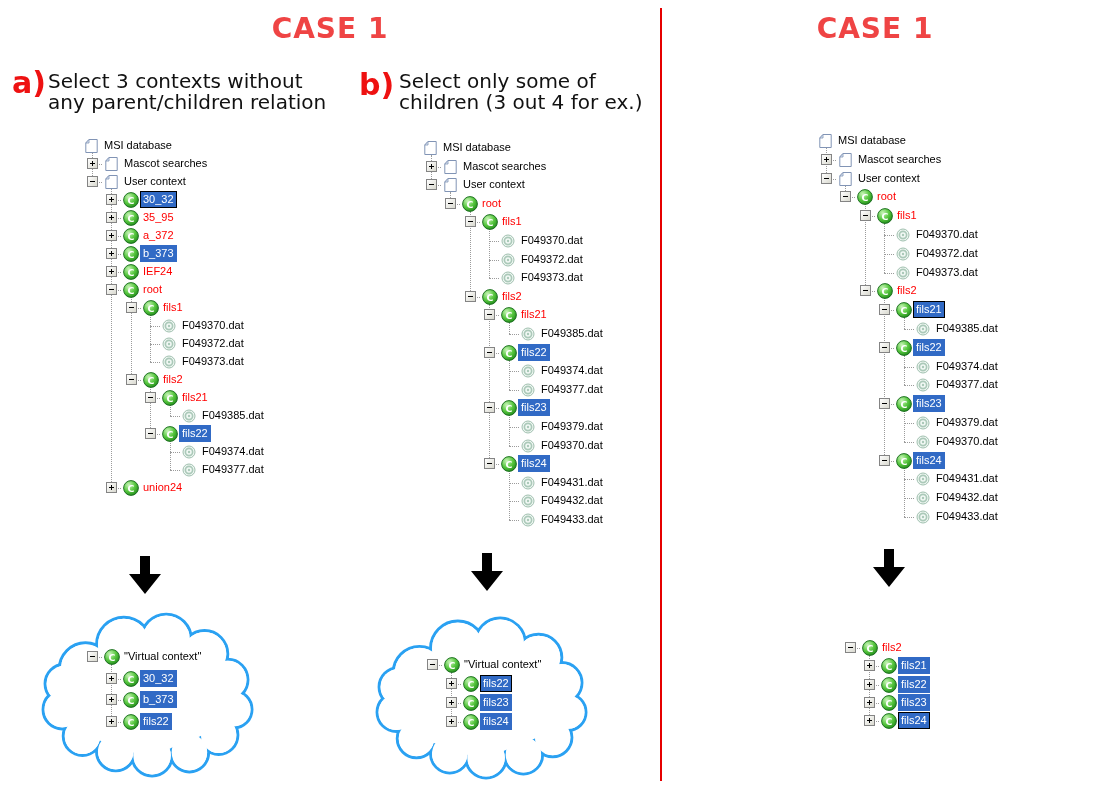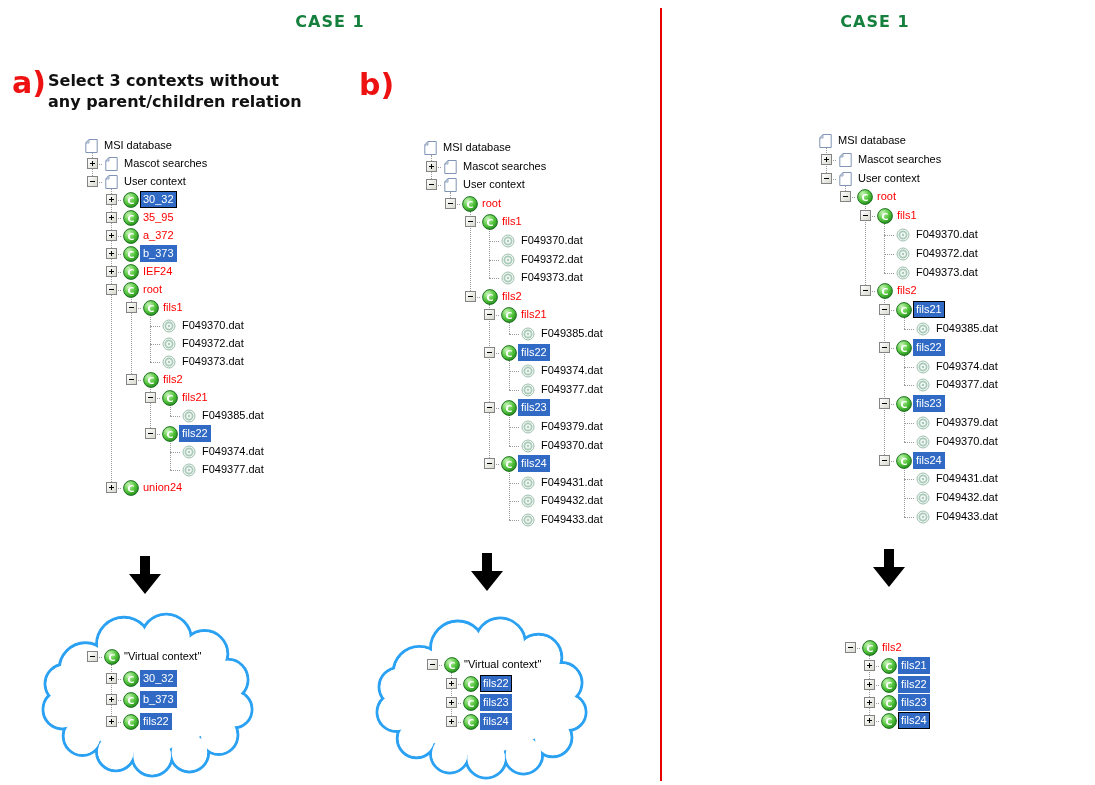--- a/index.html
+++ b/index.html
@@ -1,24 +1,24 @@
 <!DOCTYPE html>
 <html><head>
 <meta charset="utf-8">
 <style>
   html,body{margin:0;padding:0;background:#fff;}
   #page{position:relative;width:1095px;height:785px;background:#fff;overflow:hidden;
         font-family:"Liberation Sans",sans-serif;}
   #deco-layer,#tree-layer{position:absolute;left:0;top:0;width:100%;height:100%;}
   .title{position:absolute;top:12px;text-align:center;font-family:"DejaVu Sans",sans-serif;
-         font-weight:bold;font-size:16px;letter-spacing:1px;color:#15803d;}
+         font-weight:bold;font-size:28px;letter-spacing:1px;color:#ef4444;}
   .biglabel{position:absolute;font-family:"DejaVu Sans",sans-serif;font-weight:bold;
             font-size:30px;color:#ee1111;line-height:32px;}
-  .heading{position:absolute;font-family:"DejaVu Sans",sans-serif;font-weight:bold;
-           font-size:16px;line-height:20.5px;color:#111;white-space:pre-line;}
+  .heading{position:absolute;font-family:"DejaVu Sans",sans-serif;font-weight:normal;
+           font-size:20px;line-height:20.5px;color:#111;white-space:pre-line;}
   #divider{position:absolute;left:660px;top:8px;width:2px;height:773px;background:#e60000;}
   .arrow,.cloud{position:absolute;}
   .arrow svg,.cloud svg,.icon svg{display:block;}
   .vline{position:absolute;width:0;border-left:1px dotted #9b9b9b;}
   .hstub{position:absolute;height:0;border-top:1px dotted #9b9b9b;}
   .exp{position:absolute;width:9px;height:9px;background:linear-gradient(135deg,#ffffff,#d9d9cf);
        border:1px solid #848484;z-index:3;}
   .exp i{position:absolute;display:block;background:#000;}
   .exp i.h{left:2px;top:4px;width:5px;height:1px;}
   .exp i.v{left:4px;top:2px;width:1px;height:5px;}
@@ -118,20 +118,22 @@
     </div>
 
   <div class="title" style="left:230px;width:200px;">CASE 1</div>
   <div class="title" style="left:775px;width:200px;">CASE 1</div>
 
   <div class="biglabel" style="left:12px;top:67px;">a)</div>
   <div class="heading" style="left:48px;top:71px;">Select 3 contexts without
 any parent/children relation</div>
 
   <div class="biglabel" style="left:359px;top:69px;">b)</div>
+  <div class="heading" style="left:399px;top:71px;">Select only some of
+children (3 out 4 for ex.)</div>
 
 
   <div id="divider"></div>
 
   <div id="tree-layer">
       <div class="vline" style="left: 92px; top: 153px; height: 29px;"></div>
       <div class="vline" style="left: 111px; top: 189px; height: 299px;"></div>
       <div class="vline" style="left: 131px; top: 297px; height: 83px;"></div>
       <div class="vline" style="left: 150px; top: 315px; height: 47px;"></div>
       <div class="vline" style="left: 150px; top: 387px; height: 47px;"></div>

